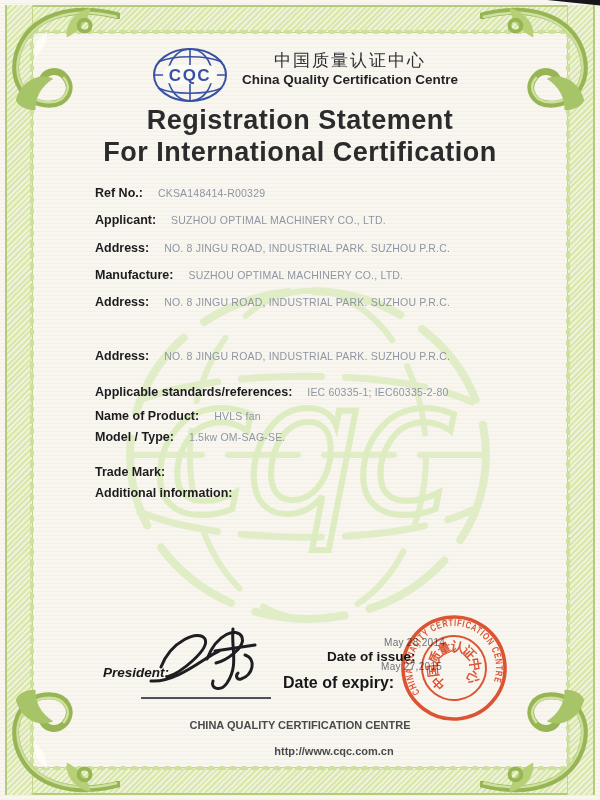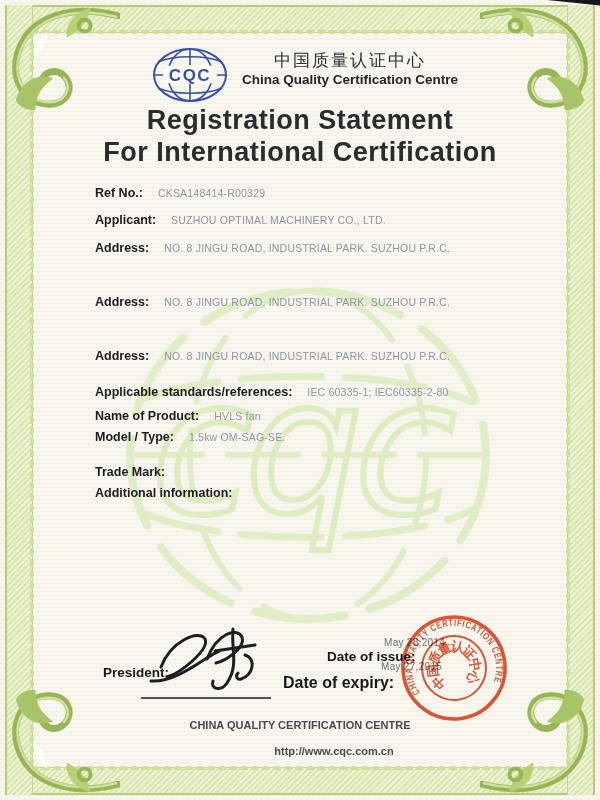--- a/index.html
+++ b/index.html
@@ -46,21 +46,21 @@
   
   .title-line{position:absolute;left:0;width:600px;text-align:center;font-weight:700;
     font-size:27px;color:#2b2b2e;letter-spacing:.5px;z-index:5;}
   #title1{top:105px;}
   #title2{top:137px;}
   
   .field{position:absolute;left:95px;width:470px;z-index:5;white-space:nowrap;}
   .field .lab{font-weight:700;font-size:12.5px;color:#1c1c1f;}
   .field .val{font-size:10.5px;color:#8e96a3;margin-left:15px;letter-spacing:.2px;}
   
-  #president{position:absolute;left:103px;top:665px;font-weight:700;font-size:13.5px;color:#17171a;z-index:5;}
+  #president{position:absolute;left:103px;top:665px;font-weight:700;font-size:13.5px;color:#17171a;z-index:5;font-style:italic;}
   #signature{position:absolute;left:147px;top:623px;z-index:5;}
   #sig-line{position:absolute;left:141px;top:697px;width:130px;height:2px;background:#4d525b;z-index:5;}
   #date-issue-label{position:absolute;left:283px;top:649px;font-weight:700;font-size:13.5px;color:#17171a;z-index:5;padding-left:44px;}
   #date-expiry-label{position:absolute;left:283px;top:674px;font-weight:700;font-size:16px;color:#17171a;z-index:5;}
   .date-val{position:absolute;font-size:10px;color:#6d7076;z-index:5;letter-spacing:.3px;}
   #date-issue-val{left:384px;top:637px;}
   #date-expiry-val{left:381px;top:661px;}
   
   #stamp{position:absolute;left:386px;top:600px;z-index:6;mix-blend-mode:multiply;opacity:.92;}
   
@@ -162,20 +162,23 @@
   <div id="title2" class="title-line">For International Certification</div>
 
   <div class="field" style="top:183px">
     <span class="lab">Ref No.:</span><span class="val">CKSA148414-R00329</span>
   </div>
   <div class="field" style="top:210px">
     <span class="lab">Applicant:</span><span class="val">SUZHOU OPTIMAL MACHINERY CO., LTD.</span>
   </div>
   <div class="field" style="top:238px">
     <span class="lab">Address:</span><span class="val">NO. 8 JINGU ROAD, INDUSTRIAL PARK. SUZHOU P.R.C.</span>
+  </div>
+  <div class="field" style="top:265px">
+    <span class="lab">Manufacture:</span><span class="val">SUZHOU OPTIMAL MACHINERY CO., LTD.</span>
   </div>
   <div class="field" style="top:292px">
     <span class="lab">Address:</span><span class="val">NO. 8 JINGU ROAD, INDUSTRIAL PARK. SUZHOU P.R.C.</span>
   </div>
   <div class="field" style="top:346px">
     <span class="lab">Address:</span><span class="val">NO. 8 JINGU ROAD, INDUSTRIAL PARK. SUZHOU P.R.C.</span>
   </div>
   <div class="field" style="top:382px">
     <span class="lab">Applicable standards/references:</span><span class="val">IEC 60335-1;  IEC60335-2-80</span>
   </div>

